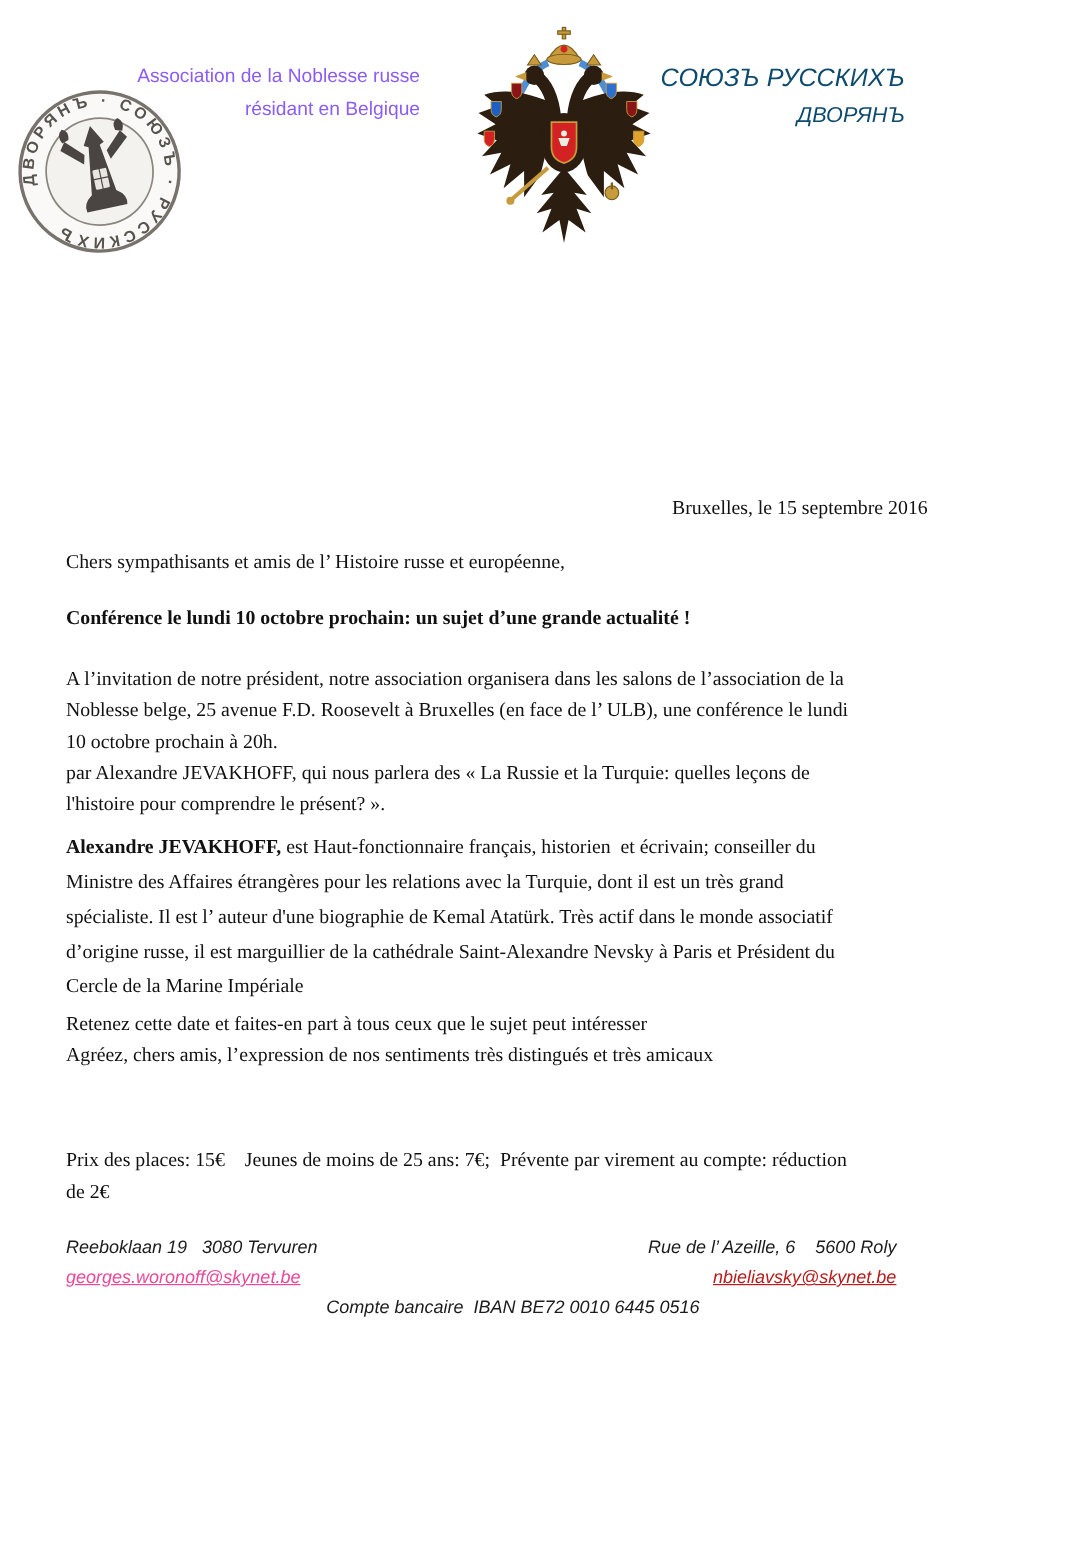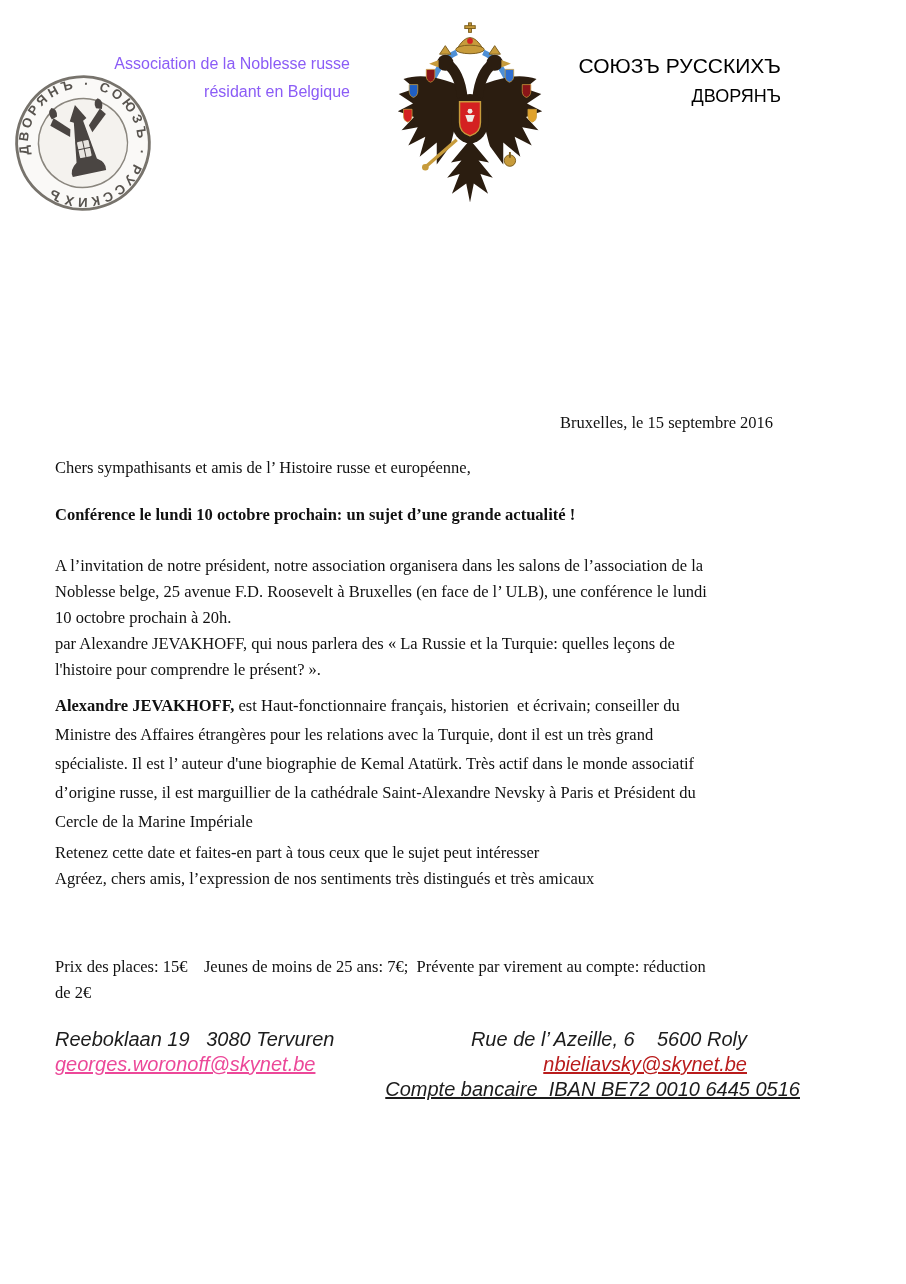--- a/index.html
+++ b/index.html
@@ -2,22 +2,22 @@
 <html><head>
 <meta charset="utf-8">
 <style>
   html,body{margin:0;padding:0;background:#fff;}
   .page{width:906px;height:1284px;background:#ffffff;position:relative;overflow:hidden;
         color:#111;font-family:"Liberation Serif","DejaVu Serif",serif;font-size:16.5px;line-height:26px;}
   
   .hdr{position:relative;height:235px;}
   .hdr-fr{position:absolute;left:58px;top:50px;width:292px;text-align:right;
           font-family:"Liberation Sans","DejaVu Sans",sans-serif;font-size:16px;line-height:28px;color:#8b5cf6;}
-  .hdr-ru{position:absolute;left:555px;top:50px;width:226px;text-align:right;
-          font-family:"Liberation Sans","DejaVu Sans",sans-serif;font-size:21px;line-height:31px;color:#000000;}
+  .hdr-ru{position:absolute;left:528px;top:50px;width:226px;text-align:right;
+          font-family:"Liberation Sans","DejaVu Sans",sans-serif;font-size:21px;line-height:31px;color:#0c4a6e;font-style:italic;}
   .hdr-ru .l2{font-size:18px;}
   .seal{position:absolute;left:12px;top:72px;width:142px;height:142px;transform:rotate(-12deg);}
   .eagle{position:absolute;left:394px;top:20px;width:152px;height:190px;}
   
   .content{padding:0 40px 0 55px;}
   .line{white-space:pre;}
   .dateline{margin-top:175px;padding-left:505px;white-space:pre;}
   .salutation{margin-top:19px;}
   .subject{margin-top:21px;font-weight:bold;}
   .body1{margin-top:25px;}
@@ -25,27 +25,27 @@
   .bio-lead{font-weight:bold;}
   .closing{margin-top:4px;}
   .sigs{margin-top:30px;display:flex;}
   .sig1{width:268px;}
   .sig2{width:270px;}
   .sig3{flex:1;}
   .pricing{margin-top:62px;}
   .contact{margin-top:16px;width:745px;text-align:center;font-style:italic;}
   
   .footer{margin-top:21px;font-family:"Liberation Sans","DejaVu Sans",sans-serif;
-          font-style:italic;font-size:20px;line-height:25px;color:#1c1c1c;}
+          font-style:italic;font-size:15px;line-height:25px;color:#1c1c1c;}
   .f-row{display:flex;justify-content:space-between;width:692px;}
   .f-cell{white-space:pre;}
   .f-right{text-align:right;}
   .email-plain{color:#ec4899;text-decoration:underline;cursor:pointer;}
   .email-link{color:#b91c1c;text-decoration:underline;cursor:pointer;}
-  .f-bank{width:745px;text-align:right;white-space:pre;text-decoration:underline;}
+  .f-bank{width:745px;text-align:center;white-space:pre;}
 </style>
 </head>
 <body>
 
 <div class="page">
 
   <div class="hdr">
 
     <span class="seal">
       <svg viewBox="0 0 150 150" width="142" height="142">

